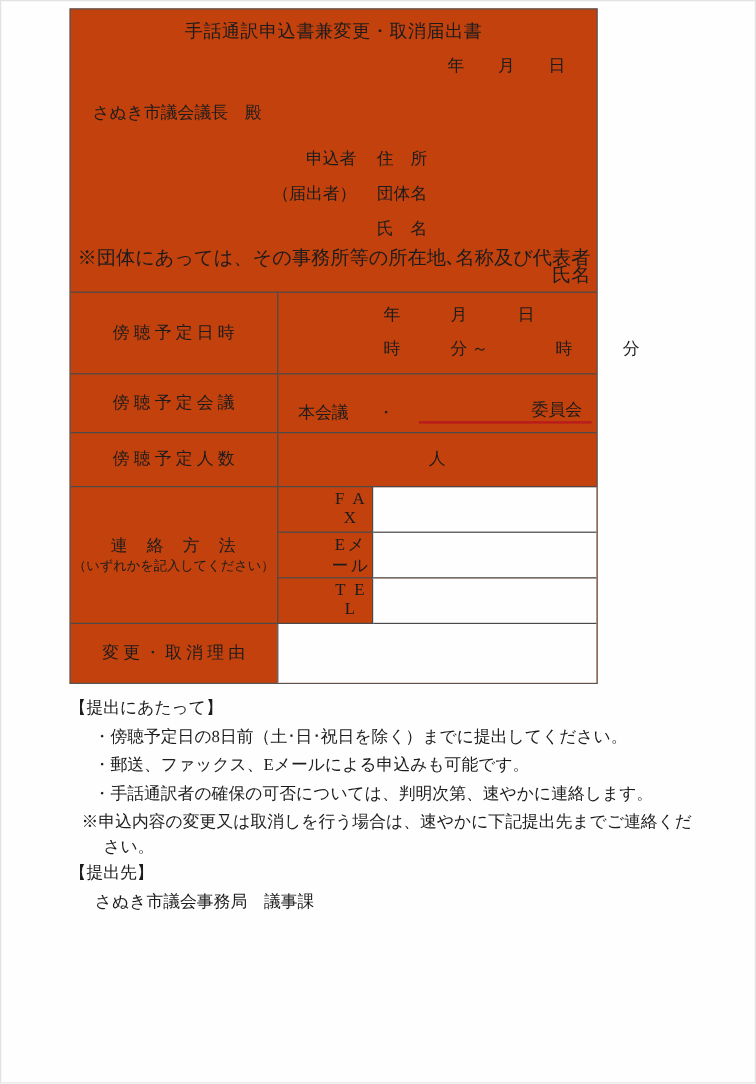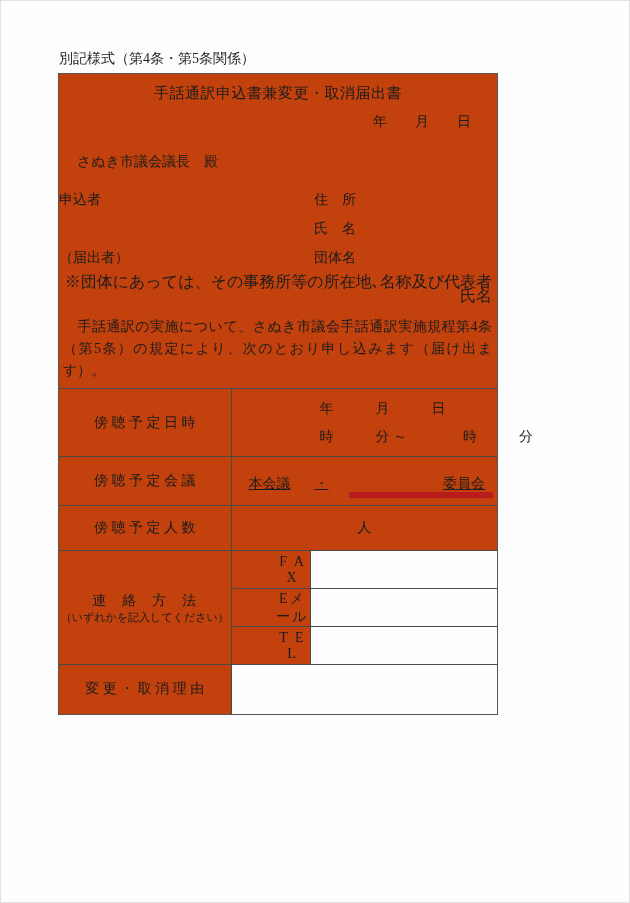--- a/index.html
+++ b/index.html
@@ -10,84 +10,82 @@
     font-family:"Liberation Serif","DejaVu Serif",serif;
     font-size:14px;
   }
   .style-label { margin:50px 0 0 58px; font-size:14px; line-height:16px; }
   .form-box {
     width:440px; margin:6px 0 0 57px; box-sizing:border-box;
     border:1.5px solid #555; background:#c2410c;
   }
   .form-title { margin-top:11px; text-align:center; font-size:15px; line-height:16px; letter-spacing:0.5px; }
   .date-line { margin-top:13px; text-align:right; padding-right:26px; line-height:15px; }
-  .addressee { margin-top:25px; padding-left:18px; line-height:15px; }
+  .addressee { margin-top:25px; padding-left:18px; line-height:15px;font-family:Liberation Mono, monospace; }
   .applicant { margin-top:16px; }
   .app-row { display:flex; height:29px; line-height:29px; }
-  .app-role { width:238px; text-align:left; }
+  .app-role { width:238px; text-align:right; }
   .app-field { margin-left:17px; }
   .app-note { margin-top:3px; text-align:right; padding-right:5px; font-size:16px; line-height:14px; }
   .paragraph { margin:13px 5px 0 4px; line-height:22px; text-align:justify; }
   .form-table { border-collapse:collapse; width:100%; margin-top:6px; table-layout:fixed; }
   .form-table col.c1 { width:172px; }
   .form-table col.c2 { width:79px; }
   .form-table th, .form-table td { border-top:1px solid #4a4a4a; font-weight:normal; padding:0; font-size:14px; }
   .form-table th { border-right:1px solid #4a4a4a; text-align:center; vertical-align:middle; }
   tr.row-datetime { height:68px; }
   tr.row-meeting  { height:49px; }
   tr.row-people   { height:45px; }
   tr.row-contact  { height:38px; }
   tr.row-reason   { height:49px; }
   .cell-datetime { vertical-align:middle; }
   .dt-line { line-height:28px; padding-left:88px; white-space:pre; }
   .cell-meeting { vertical-align:bottom; }
-  .meeting-inner { display:flex; align-items:flex-start; padding:0 4px 7px 17px;text-decoration:underline; }
+  .meeting-inner { display:flex; align-items:center; padding:0 4px 7px 17px; }
   .mtg-dot { margin-left:24px; }
-  .mtg-blank { flex:1; margin-left:20px; border-bottom:6px solid #b91c1c; text-align:right; padding-right:8px; line-height:17px; }
+  .mtg-blank { flex:1; margin-left:20px; border-bottom:2px solid #b91c1c; text-align:right; padding-right:8px; line-height:17px; }
   .cell-people { text-align:center; vertical-align:middle; }
   .contact-th .contact-main { line-height:18px; letter-spacing:1px;text-align:center; }
   .contact-th .contact-sub { font-size:11px; line-height:14px;text-align:center; }
   td.method { border-right:1px solid #4a4a4a; text-align:center; vertical-align:middle; letter-spacing:2px;padding-left:44px; }
   td.m-input, td.cell-reason { background:#fefefe; }
   .footer { margin:9px 0 0 57px; width:520px; font-size:14px; }
   .f-heading { line-height:24px; }
   .f-note { line-height:24px; margin-left:20px; }
   .f-note-hanging { margin-left:0; padding-left:28px; text-indent:-18px; line-height:21px; }
   .f-dest { margin-left:21px; line-height:24px; }
 </style>
 </head>
 <body>
 
 <div class="page">
 
-  <div class="style-label">別記様式（第4条・第5条関係）</div>
 
   <div class="form-box">
     <div class="form-title">手話通訳申込書兼変更・取消届出書</div>
     <div class="date-line">年　　月　　日</div>
     <div class="addressee">さぬき市議会議長　殿</div>
 
     <div class="applicant">
       <div class="app-row">
         <span class="app-role">申込者</span>
         <span class="app-field">住　所</span>
       </div>
       <div class="app-row">
+        <span class="app-role">（届出者）</span>
+        <span class="app-field">団体名</span>
+      </div>
+      <div class="app-row">
         <span class="app-role"></span>
         <span class="app-field">氏　名</span>
-      </div>
-      <div class="app-row">
-        <span class="app-role">（届出者）</span>
-        <span class="app-field">団体名</span>
       </div>
     </div>
 
     <div class="app-note">※団体にあっては、その事務所等の所在地､名称及び代表者氏名</div>
 
-    <div class="paragraph">　手話通訳の実施について、さぬき市議会手話通訳実施規程第4条（第5条）の規定により、次のとおり申し込みます（届け出ます）。</div>
 
     <table class="form-table">
       <colgroup>
           <col class="c1">
           <col class="c2">
           <col class="c3">
         </colgroup>
       <tbody>
           <tr class="row-datetime">
         <th>傍 聴 予 定 日 時</th>
@@ -127,14 +125,23 @@
         <td class="m-input"></td>
       </tr>
       <tr class="row-reason">
         <th>変 更 ・ 取 消 理 由</th>
         <td colspan="2" class="cell-reason"></td>
       </tr>
     </tbody>
       </table>
   </div>
 
+  <div class="footer">
+    <div class="f-heading">【提出にあたって】</div>
+    <div class="f-note">・傍聴予定日の8日前（土･日･祝日を除く）までに提出してください。</div>
+    <div class="f-note">・郵送、ファックス、Eメールによる申込みも可能です。</div>
+    <div class="f-note">・手話通訳者の確保の可否については、判明次第、速やかに連絡します。</div>
+    <div class="f-note f-note-hanging">※申込内容の変更又は取消しを行う場合は、速やかに下記提出先までご連絡ください。</div>
+    <div class="f-heading">【提出先】</div>
+    <div class="f-dest">さぬき市議会事務局　議事課</div>
+  </div>
 
 </div>
 
 </body></html>

